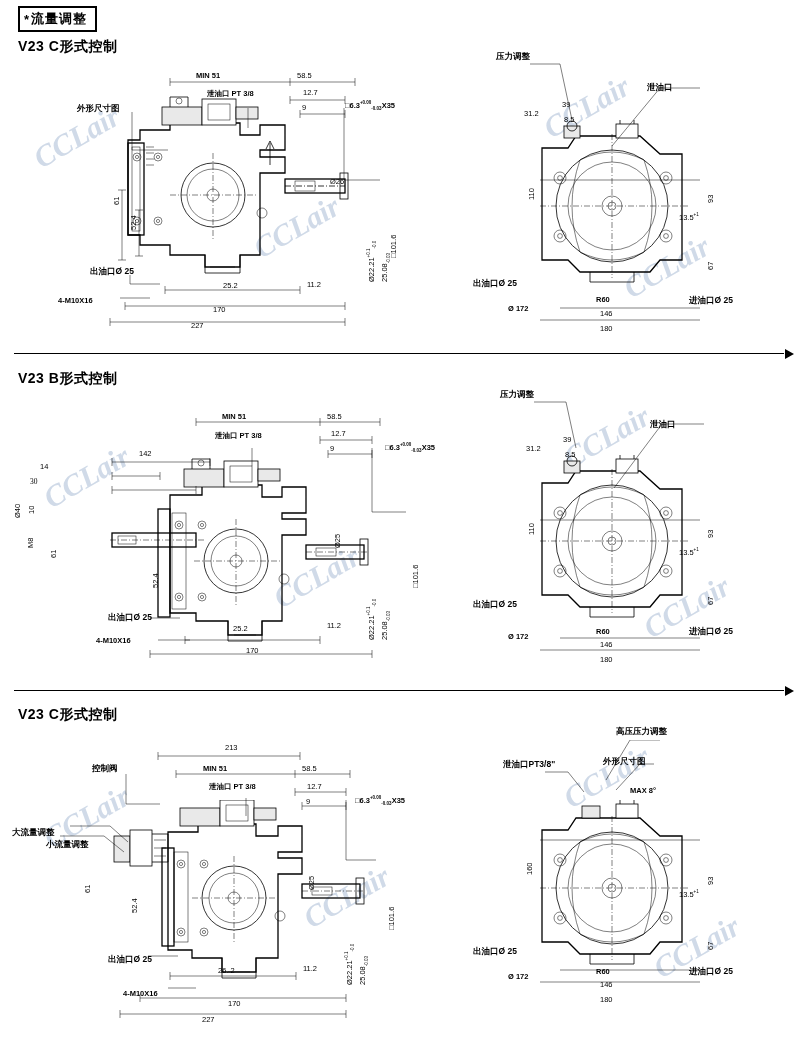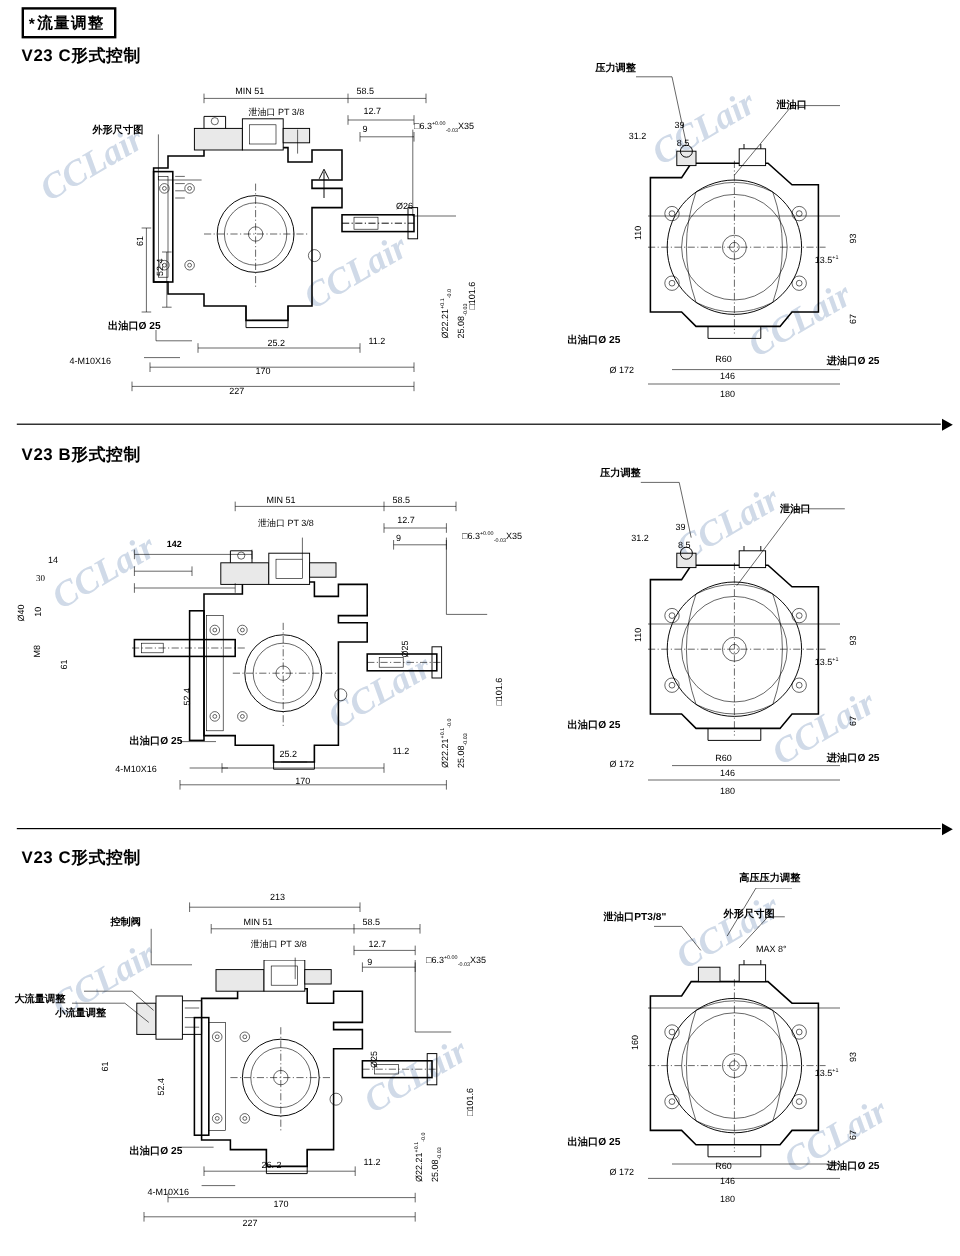--- a/index.html
+++ b/index.html
@@ -35,21 +35,21 @@
   svg{display:block;}
   .ln{stroke:#000;stroke-width:.8;fill:none;}
   .ln2{stroke:#000;stroke-width:1.3;fill:none;}
   .thin{stroke:#000;stroke-width:.5;fill:none;}
   .dash{stroke:#000;stroke-width:.5;fill:none;stroke-dasharray:6 2 1 2;}
   .fillgray{fill:#e9e9e9;stroke:#000;stroke-width:.8;}
   .fillwhite{fill:#ffffff;stroke:#000;stroke-width:.8;}
 
   
   .t{position:absolute;font-size:7.5px;white-space:nowrap;line-height:1;}
-  .tb{position:absolute;font-size:7.5px;font-weight:normal;white-space:nowrap;line-height:1;}
+  .tb{position:absolute;font-size:7.5px;font-weight:bold;white-space:nowrap;line-height:1;}
   .tcn{position:absolute;font-size:8.5px;font-weight:bold;white-space:nowrap;line-height:1;}
   .tv{transform-origin:left top;}
   .sup{font-size:4.5px;vertical-align:super;}
   .sub{font-size:4.5px;vertical-align:sub;}
 </style>
 </head>
 <body>
 
 <div class="page">
 
@@ -153,21 +153,21 @@
   </div>
 
   <div>
     <div class="tb" style="left:196px;top:72px;">MIN 51</div>
     <div class="t" style="left:297px;top:72px;">58.5</div>
     <div class="t" style="left:303px;top:89px;">12.7</div>
     <div class="t" style="left:302px;top:104px;">9</div>
     <div class="tb" style="left:207px;top:90px;">泄油口 PT 3/8</div>
     <div class="tcn" style="left:77px;top:104px;">外形尺寸图</div>
     <div class="tb" style="left:345px;top:101px;">□6.3<span class="sup">+0.00</span><span class="sub">-0.03</span>X35</div>
-    <div class="t" style="left:311px;top:168px;padding-left:19px;">Ø26</div>
+    <div class="t" style="left:311px;top:178px;padding-left:19px;">Ø26</div>
     <div class="t tv" style="left:390px;top:258px;transform:rotate(-90deg);">□101.6</div>
     <div class="t tv" style="left:113px;top:205px;transform:rotate(-90deg);">61</div>
     <div class="t tv" style="left:130px;top:230px;transform:rotate(-90deg);">52.4</div>
     <div class="t tv" style="left:367px;top:282px;transform:rotate(-90deg);">Ø22.21<span class="sup">+0.1</span><span class="sub">-0.0</span></div>
     <div class="t tv" style="left:381px;top:282px;transform:rotate(-90deg);">25.08<span class="sub">-0.03</span></div>
     <div class="tcn" style="left:90px;top:267px;">出油口Ø 25</div>
     <div class="tb" style="left:58px;top:297px;">4-M10X16</div>
     <div class="t" style="left:223px;top:282px;">25.2</div>
     <div class="t" style="left:307px;top:281px;">11.2</div>
     <div class="t" style="left:213px;top:306px;">170</div>
@@ -315,21 +315,21 @@
     </svg>
   </div>
 
   <div>
     <div class="tb" style="left:222px;top:413px;">MIN 51</div>
     <div class="t" style="left:327px;top:413px;">58.5</div>
     <div class="t" style="left:331px;top:430px;">12.7</div>
     <div class="t" style="left:330px;top:445px;">9</div>
     <div class="tb" style="left:215px;top:432px;">泄油口 PT 3/8</div>
     <div class="tb" style="left:385px;top:443px;">□6.3<span class="sup">+0.00</span><span class="sub">-0.03</span>X35</div>
-    <div class="t" style="left:139px;top:450px;font-weight:bold;">142</div>
+    <div class="t" style="left:139px;top:450px;">142</div>
     <div class="t" style="left:40px;top:463px;">14</div>
     <div class="t" style="left:30px;top:478px;font-family:Liberation Serif, serif;">30</div>
     <div class="t tv" style="left:14px;top:518px;transform:rotate(-90deg);">Ø40</div>
     <div class="t tv" style="left:28px;top:514px;transform:rotate(-90deg);">10</div>
     <div class="t tv" style="left:27px;top:548px;transform:rotate(-90deg);">M8</div>
     <div class="t tv" style="left:50px;top:558px;transform:rotate(-90deg);">61</div>
     <div class="t tv" style="left:152px;top:588px;transform:rotate(-90deg);">52.4</div>
     <div class="t tv" style="left:334px;top:548px;transform:rotate(-90deg);">Ø25</div>
     <div class="t tv" style="left:412px;top:588px;transform:rotate(-90deg);">□101.6</div>
     <div class="t tv" style="left:367px;top:640px;transform:rotate(-90deg);">Ø22.21<span class="sup">+0.1</span><span class="sub">-0.0</span></div>

